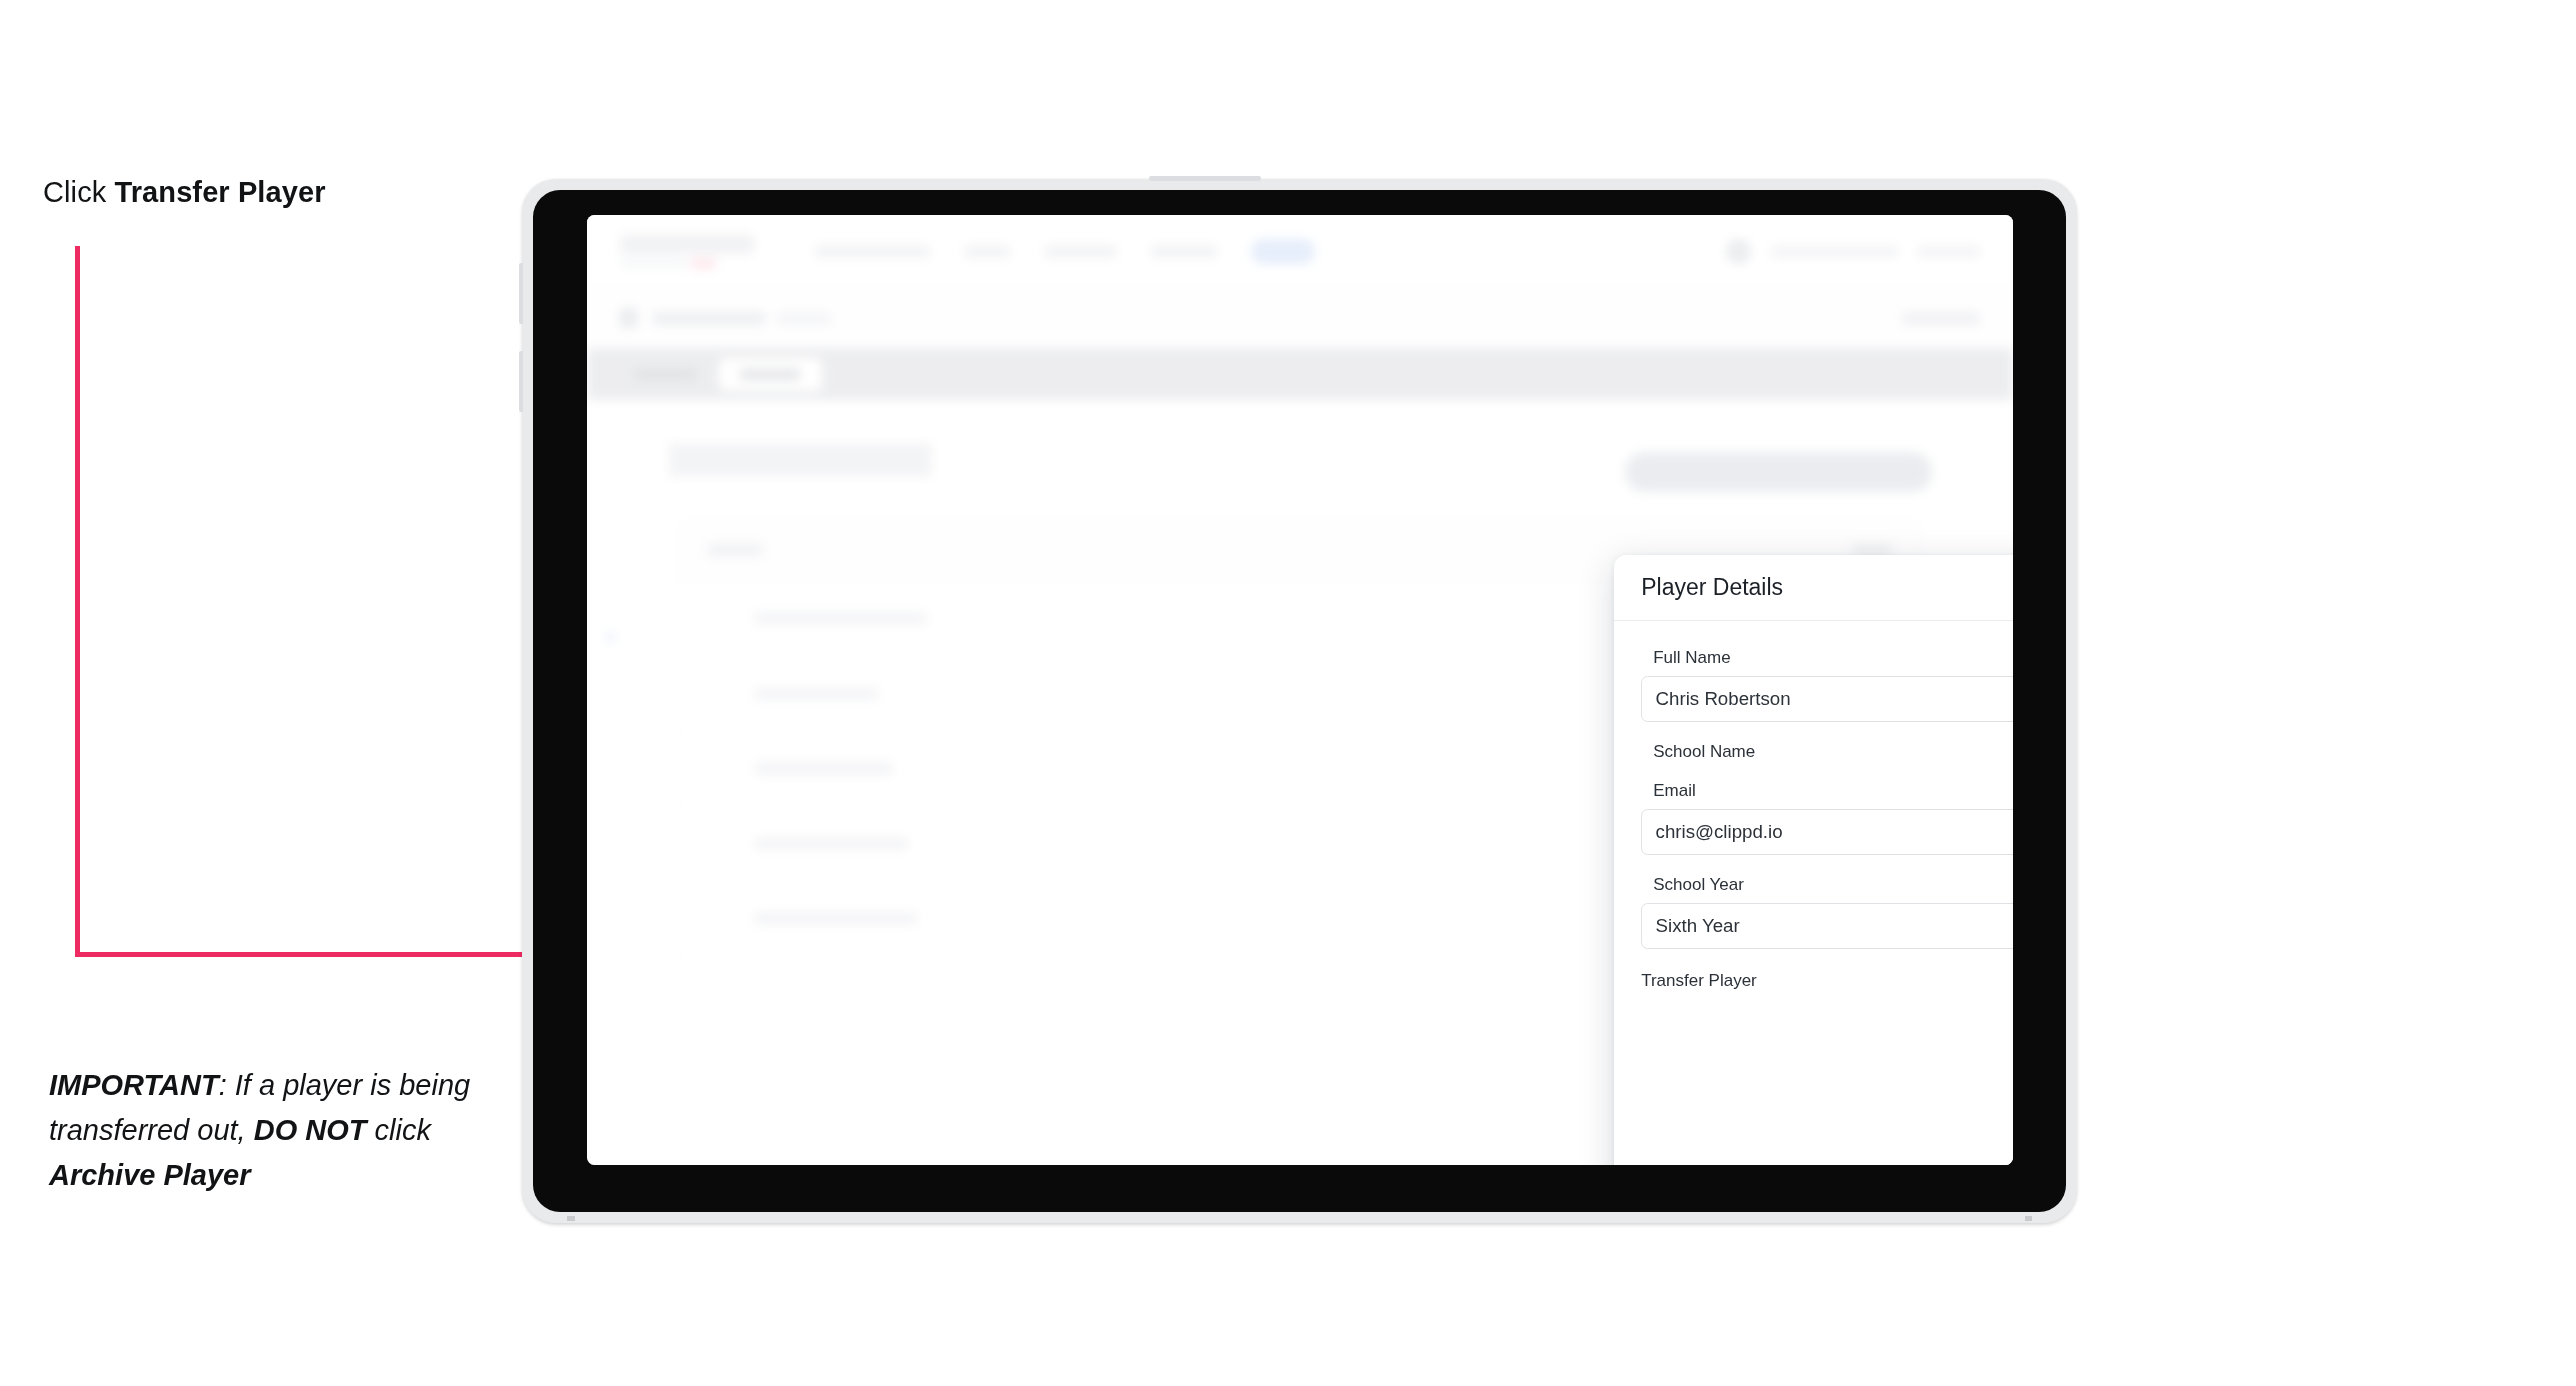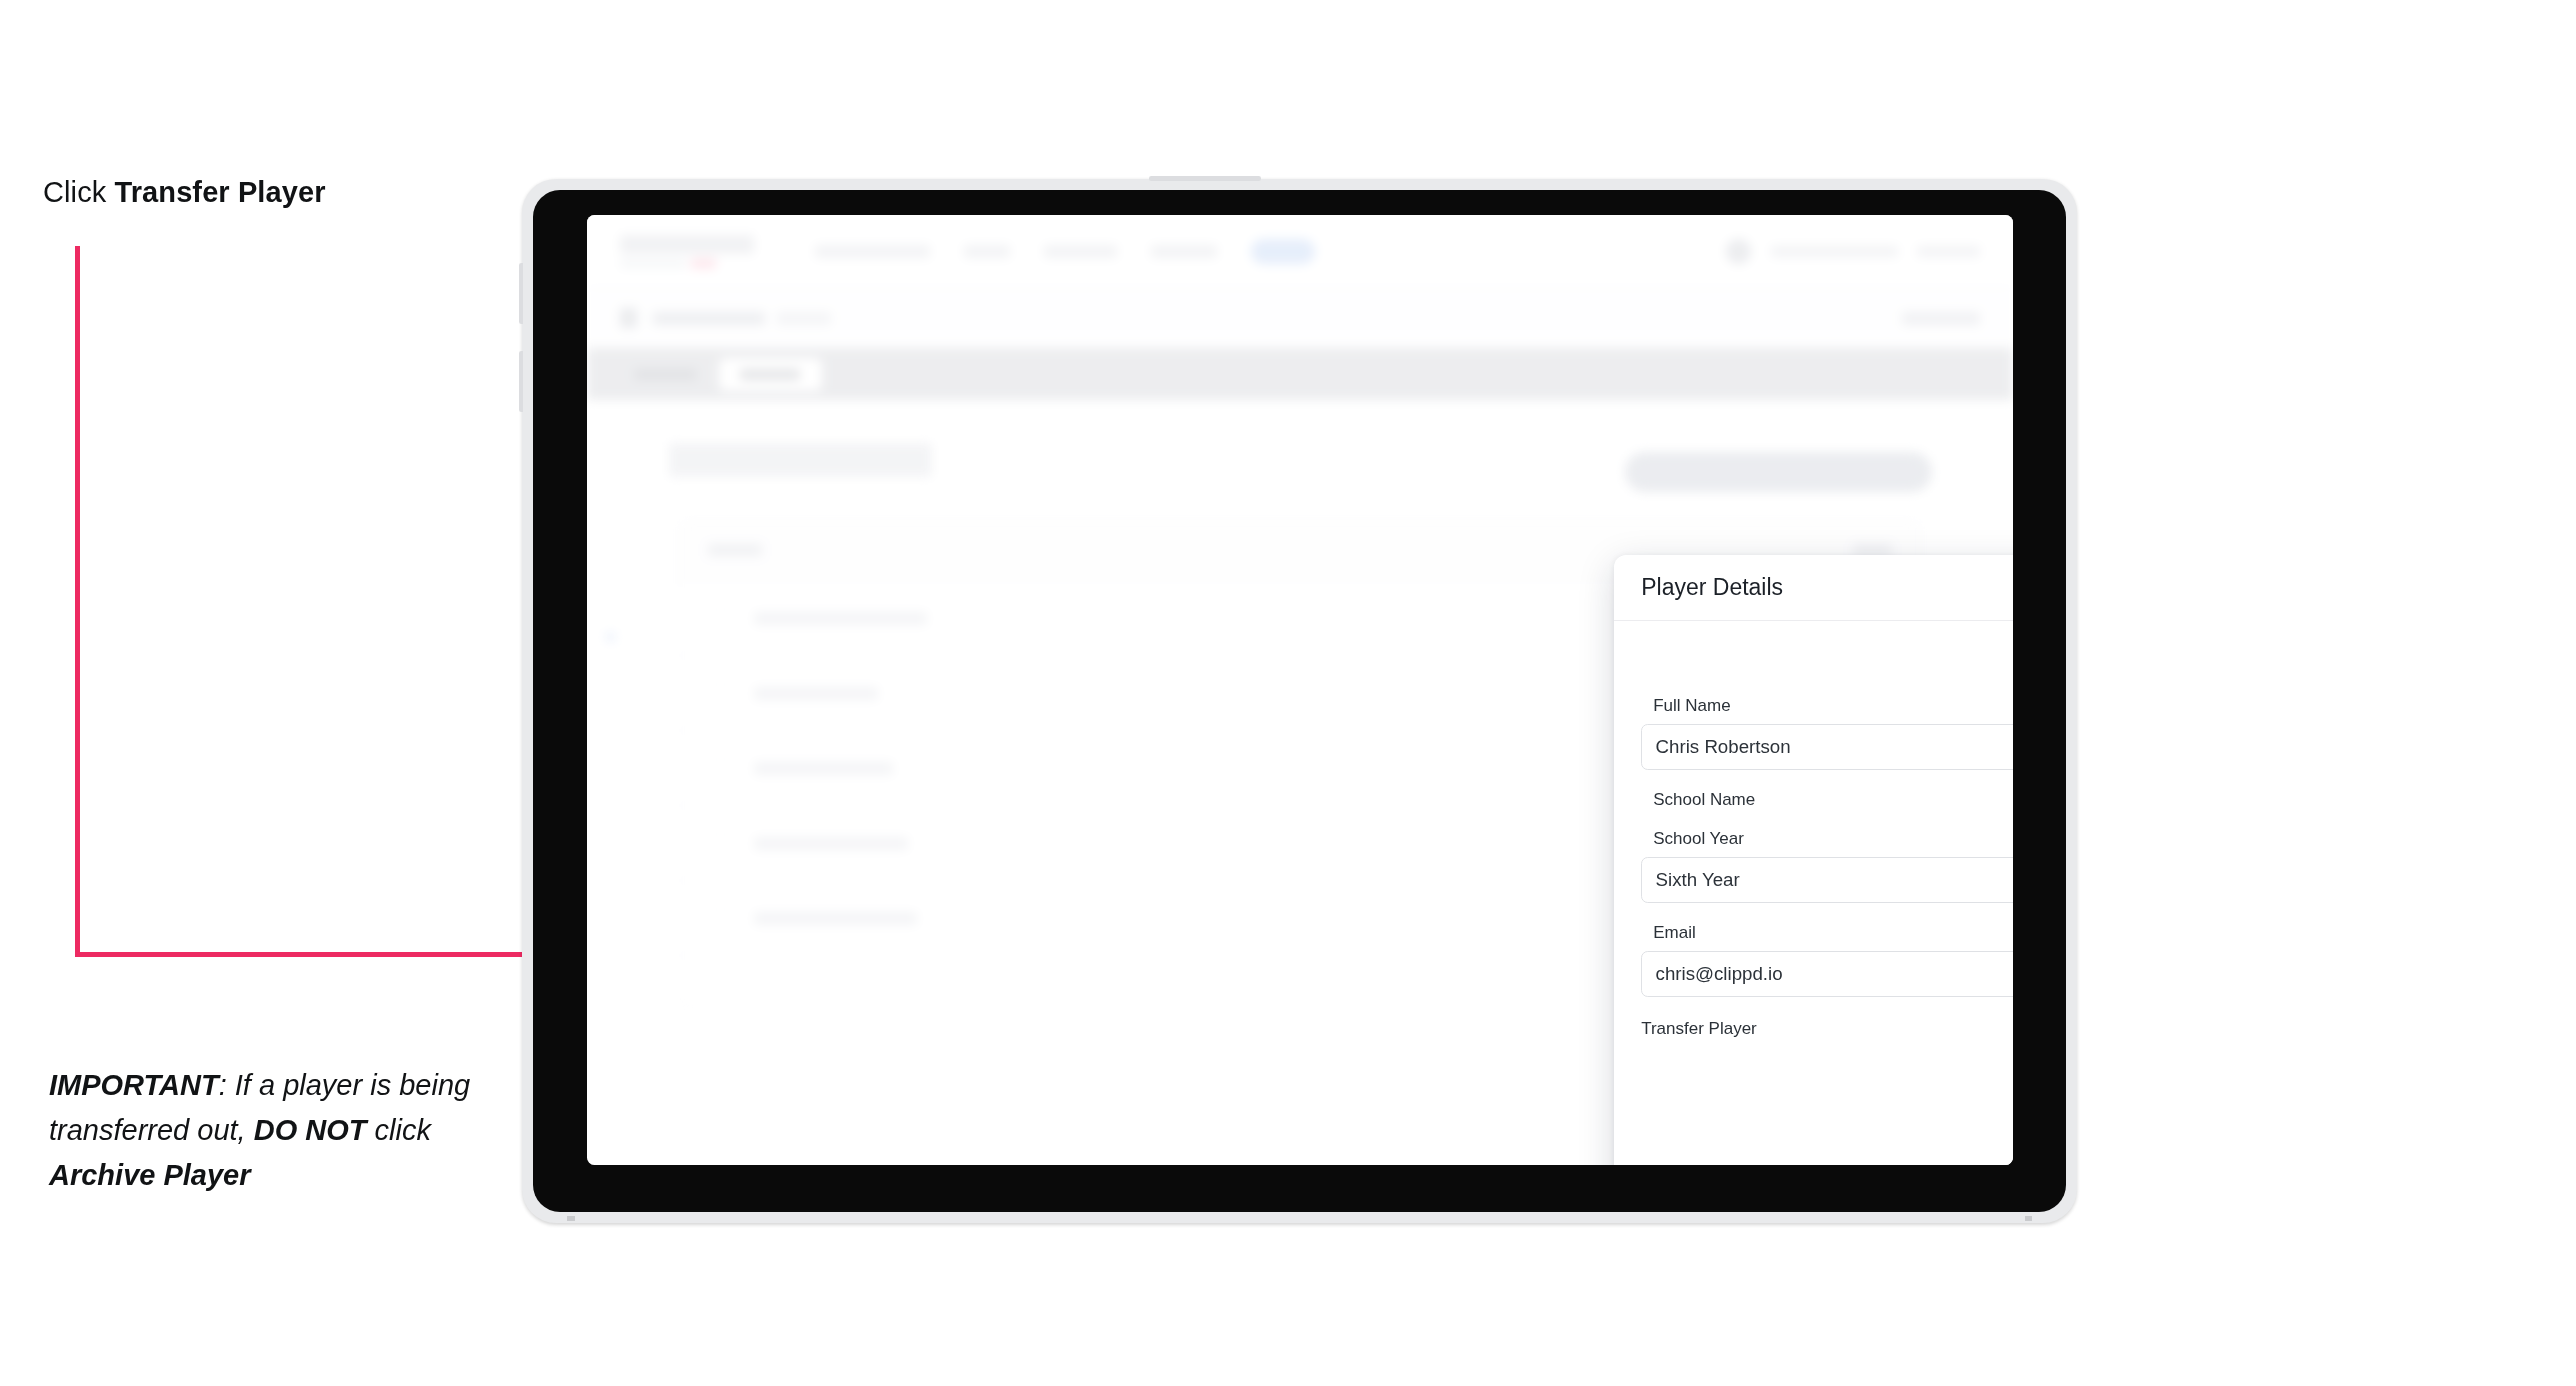--- a/index.html
+++ b/index.html
@@ -159,21 +159,20 @@
   
   .scrim { position: absolute; inset: 0; background: rgba(255,255,255,0.50); }
   .modal {
     position: absolute; left: 1027px; top: 340px;
     width: 531px; height: 701px;
     background: #ffffff;
     border-radius: 12px;
     box-shadow: 0 10.4px 36px rgba(20,30,55,0.17), 0 1.5px 6px rgba(20,30,55,0.08);
     display: flex; flex-direction: column;
     overflow: hidden;
-    gap: 48px;
   }
   .m-head {
     height: 66px; flex: 0 0 66px;
     border-bottom: 0.7px solid #ececef;
     display: flex; align-items: center;
     padding: 0 25px 0 27px;
   }
   .m-title { font-size: 23px; color: #1b2027; font-weight: 400; }
   .m-body { flex: 1 1 auto; padding: 27px 27px 15px 27px; }
 
@@ -344,30 +343,30 @@
             <div class="field">
               <label class="f-label">Full Name</label>
               <input class="f-input" value="Chris Robertson" style="">
             </div>
 
             <div class="field">
               <label class="f-label">School Name</label>
             </div>
 
             <div class="field">
+              <label class="f-label">Email</label>
+              <input class="f-input" value="chris@clippd.io" style="">
+            </div>
+
+            <div class="field">
               <label class="f-label">School Year</label>
               <div class="f-select">
                 <span>Sixth Year</span>
 
               </div>
-            </div>
-
-            <div class="field">
-              <label class="f-label">Email</label>
-              <input class="f-input" value="chris@clippd.io" style="">
             </div>
 
             <div>
               <div class="xfer-title">Transfer Player</div>
 
             </div>
           </div>
 
         </div>
 

